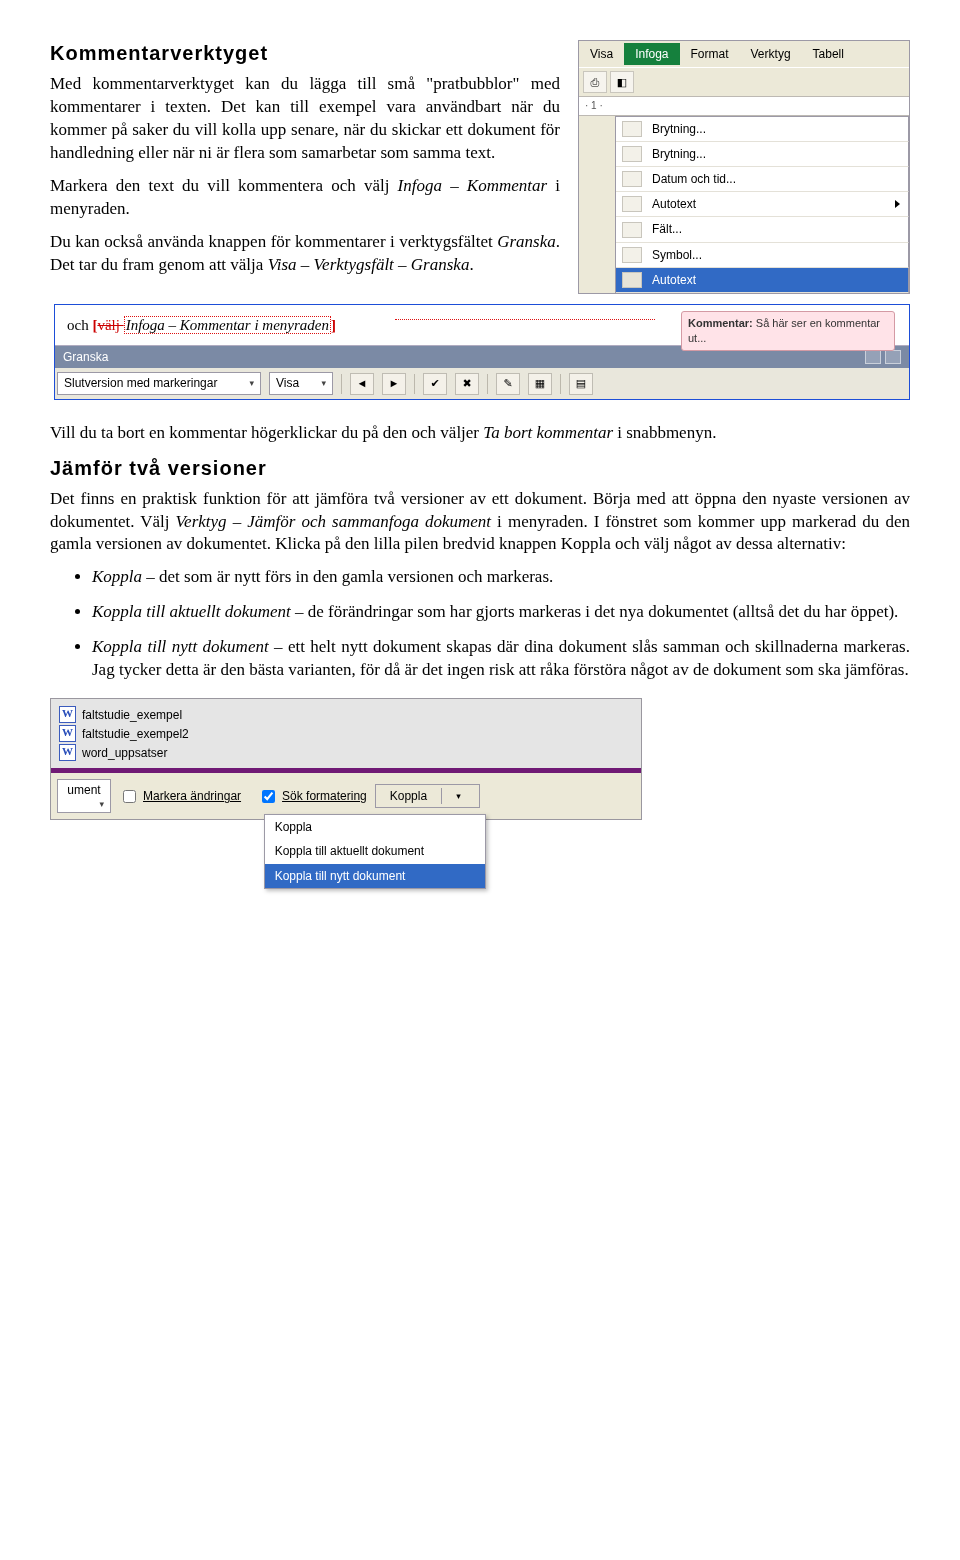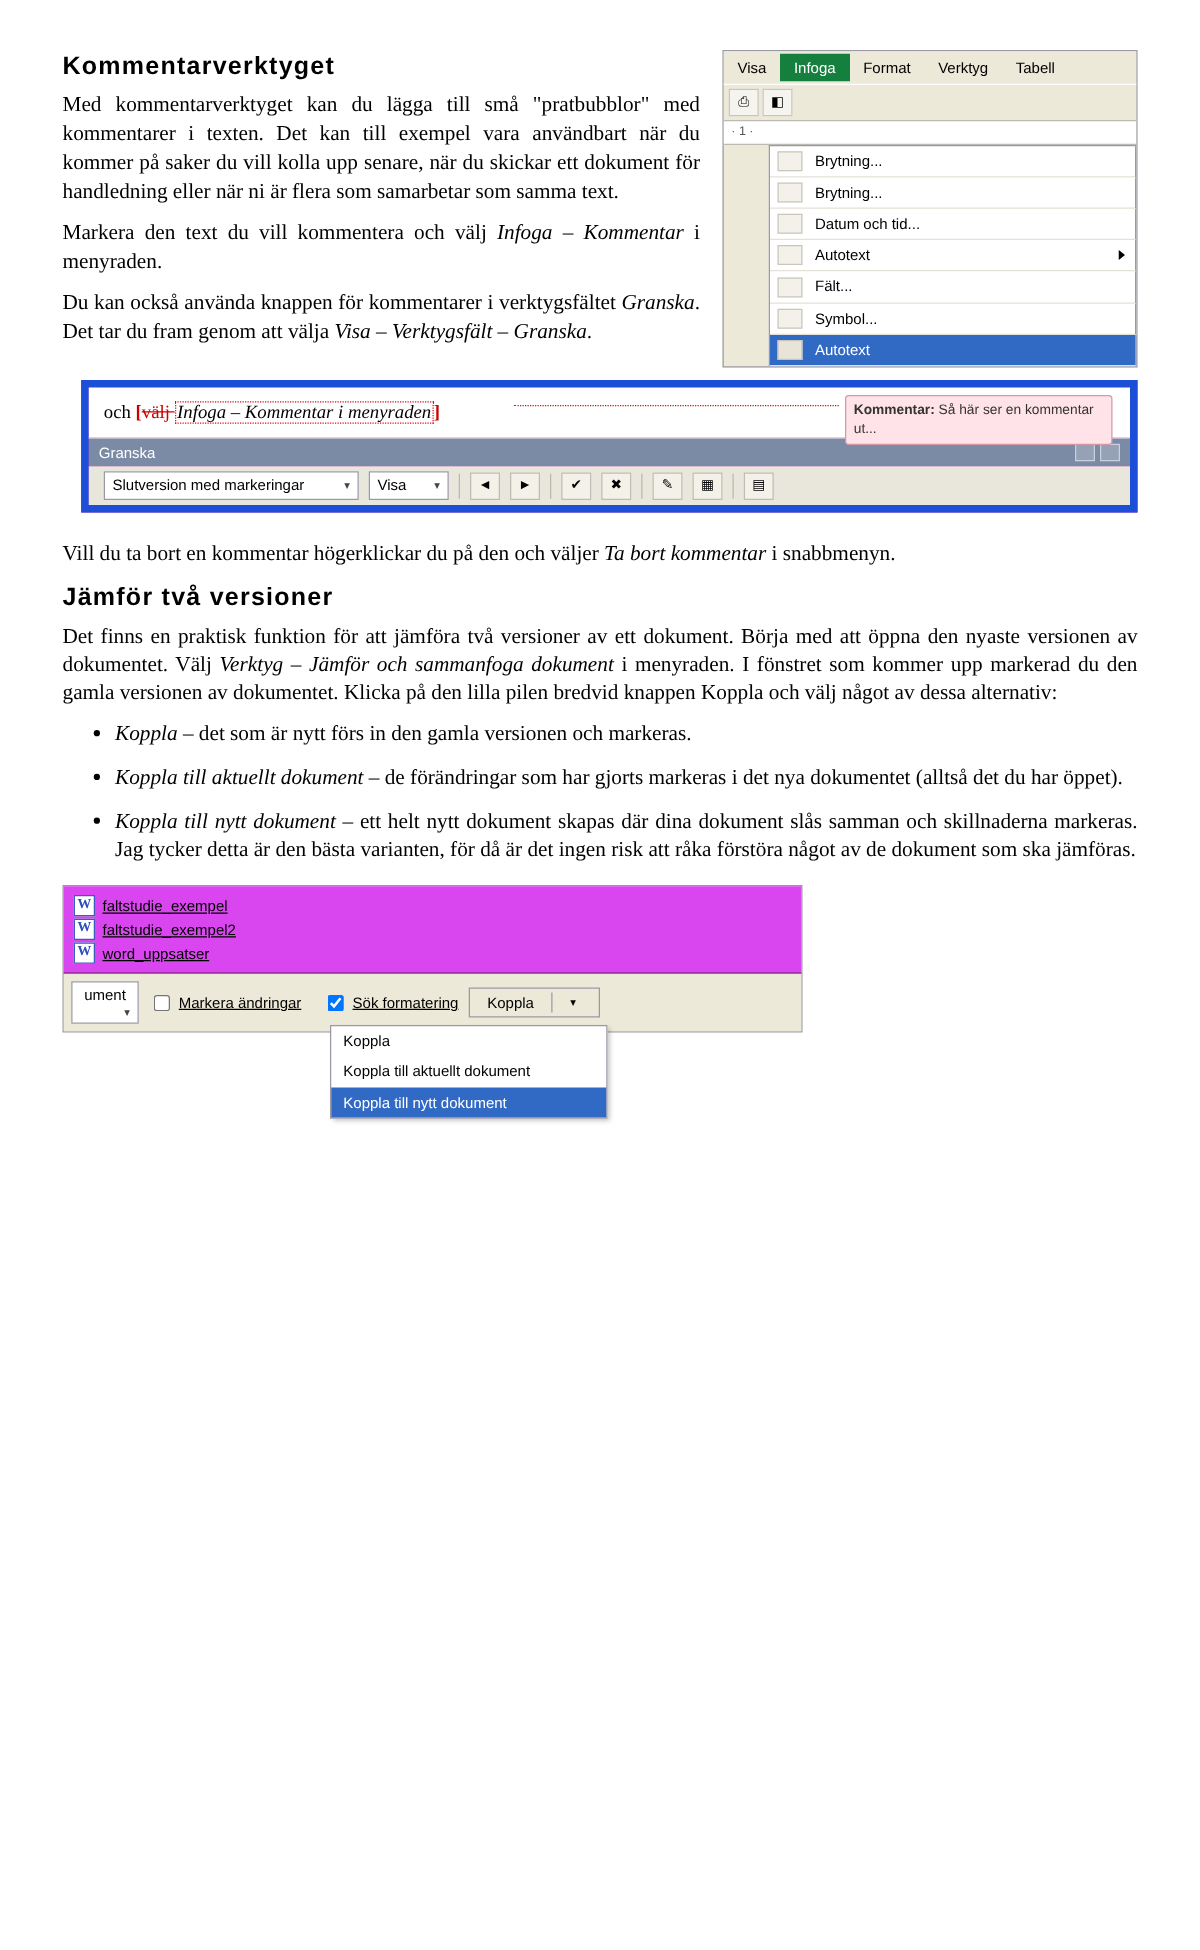--- a/index.html
+++ b/index.html
@@ -29,41 +29,41 @@
   .toolbar-row { display:flex; align-items:center; background:#ece9d8; padding:3px 4px; border-top:1px solid #fff; }
   .toolbar-row .icon-btn { width:22px; height:20px; border:1px solid #c9c6bd; background:#f6f4ee; margin-right:3px; display:flex; align-items:center; justify-content:center; font-size:11px; }
   .ruler { background:#fff; border-top:1px solid #bdb9b3; border-bottom:1px solid #bdb9b3; padding:2px 6px; font-size:10px; color:#555; }
   .dropdown { border:1px solid #9c99a6; background:#fff; margin-left:36px; border-right:none; border-bottom:none; }
   .dd-row { display:flex; align-items:center; padding:4px 8px 4px 6px; border-bottom:1px solid #e4e1d8; border-right:1px solid #9c99a6; }
   .dd-ico { width:18px; height:14px; margin-right:10px; background:#f3f1e9; border:1px solid #c9c6bd; }
   .dd-triangle { margin-left:auto; width:0; height:0; border-top:4px solid transparent; border-bottom:4px solid transparent; border-left:5px solid #000; }
   .dd-row.highlight { background:#316ac5; color:#fff; }
   .dd-row.highlight .dd-ico { background:#e8e4d8; }
   .italic { font-style: italic; }
-  .ui-shot2 { border: 6px solid #1d4ed8; background:#a21caf; font-family: Tahoma, Arial, sans-serif; font-size:12px; margin:10px 0 22px 15px; }
+  .ui-shot2 { border: 1px solid #1d4ed8; background:#4d7c0f; font-family: Tahoma, Arial, sans-serif; font-size:12px; margin:10px 0 22px 4px; }
   .doc-area { background:#fff; padding:10px 12px; border-bottom:1px solid #b0acc0; }
   .doc-text { font-family: "Times New Roman", serif; font-size:15px; }
   .strike { text-decoration: line-through; color:#c00; }
   .doc-text .bracket { color:#c00; font-weight:bold; }
   .doc-text .hl { border:1px dotted #d11; padding:0 1px; }
   .callout { position:absolute; right:14px; top:6px; width:200px; background:#ffe3e8; border:1px solid #d49aa4; padding:4px 6px; font-size:11px; border-radius:3px; color:#333;}
   .doc-wrap { position:relative; }
   .connector { position:absolute; left:340px; top:14px; width:260px; height:1px; border-top:1px dotted #d11; }
   .gr-title { background:#7b8aa5; color:#fff; padding:3px 8px; font-size:12px; display:flex; align-items:center; }
   .gr-title .wclose { margin-left:auto; display:flex; gap:4px; }
   .gr-title .wbtn { width:14px; height:12px; background:#fff3; border:1px solid #ffffff80; }
-  .gr-bar { background:#e9e7dc; padding:4px 12px; display:flex; align-items:center; gap:8px; }
+  .gr-bar { background:#e9e7dc; padding:4px 2px; display:flex; align-items:center; gap:8px; }
   .gr-combo { background:#fff; border:1px solid #9c99a6; padding:2px 6px; display:flex; align-items:center; min-width:190px; }
   .gr-combo .chev { margin-left:auto; font-size:9px; color:#444; }
   .gr-sep { width:1px; height:20px; background:#bcb8ac; }
   .gr-btn { width:22px; height:20px; border:1px solid #bfbcb3; background:#f4f1e9; display:flex; align-items:center; justify-content:center; font-size:11px; }
   ul.bullets { list-style: disc; padding-left: 42px; margin:8px 0 16px 0; }
   ul.bullets li { margin-bottom:12px; text-align: justify; }
   .file-pane { border:1px solid #9a979f; width:590px; margin-top:6px; font-family: Tahoma, Arial, sans-serif; font-size:12px; }
-  .file-list { background:#d946ef; padding:6px 8px; border-bottom:1px solid #701a75;text-decoration:underline; }
+  .file-list { background:#e5e5e5; padding:6px 8px; border-bottom:5px solid #701a75; }
   .file-row { display:flex; align-items:center; gap:6px; padding:1px 0; }
   .w-icon { width:15px; height:15px; background:#fff; border:1px solid #3b5bbd; position:relative; }
   .w-icon::after { content:"W"; position:absolute; left:2px; top:-1px; color:#2a4fba; font-weight:bold; font-size:11px; font-family:Georgia,serif; }
   .fp-bottom { background:#ece9d8; padding:6px 6px; display:flex; align-items:center; gap:8px; }
   .fp-combo { background:#fff; border:1px solid #9c99a6; padding:2px 6px; display:flex; align-items:center; min-width:40px;flex-direction:column; }
   .fp-combo .chev { margin-left:auto; font-size:9px; color:#444; }
   .fp-check { display:flex; align-items:center; gap:4px; }
   .fp-check input { width:13px; height:13px; }
   .fp-mainbtn { margin-left:auto; background:#ece9d8; border:1px solid #9c99a6; padding:3px 18px 3px 14px; display:flex; align-items:center; gap:14px; }
   .fp-mainbtn .line { width:1px; height:16px; background:#9c99a6; }

